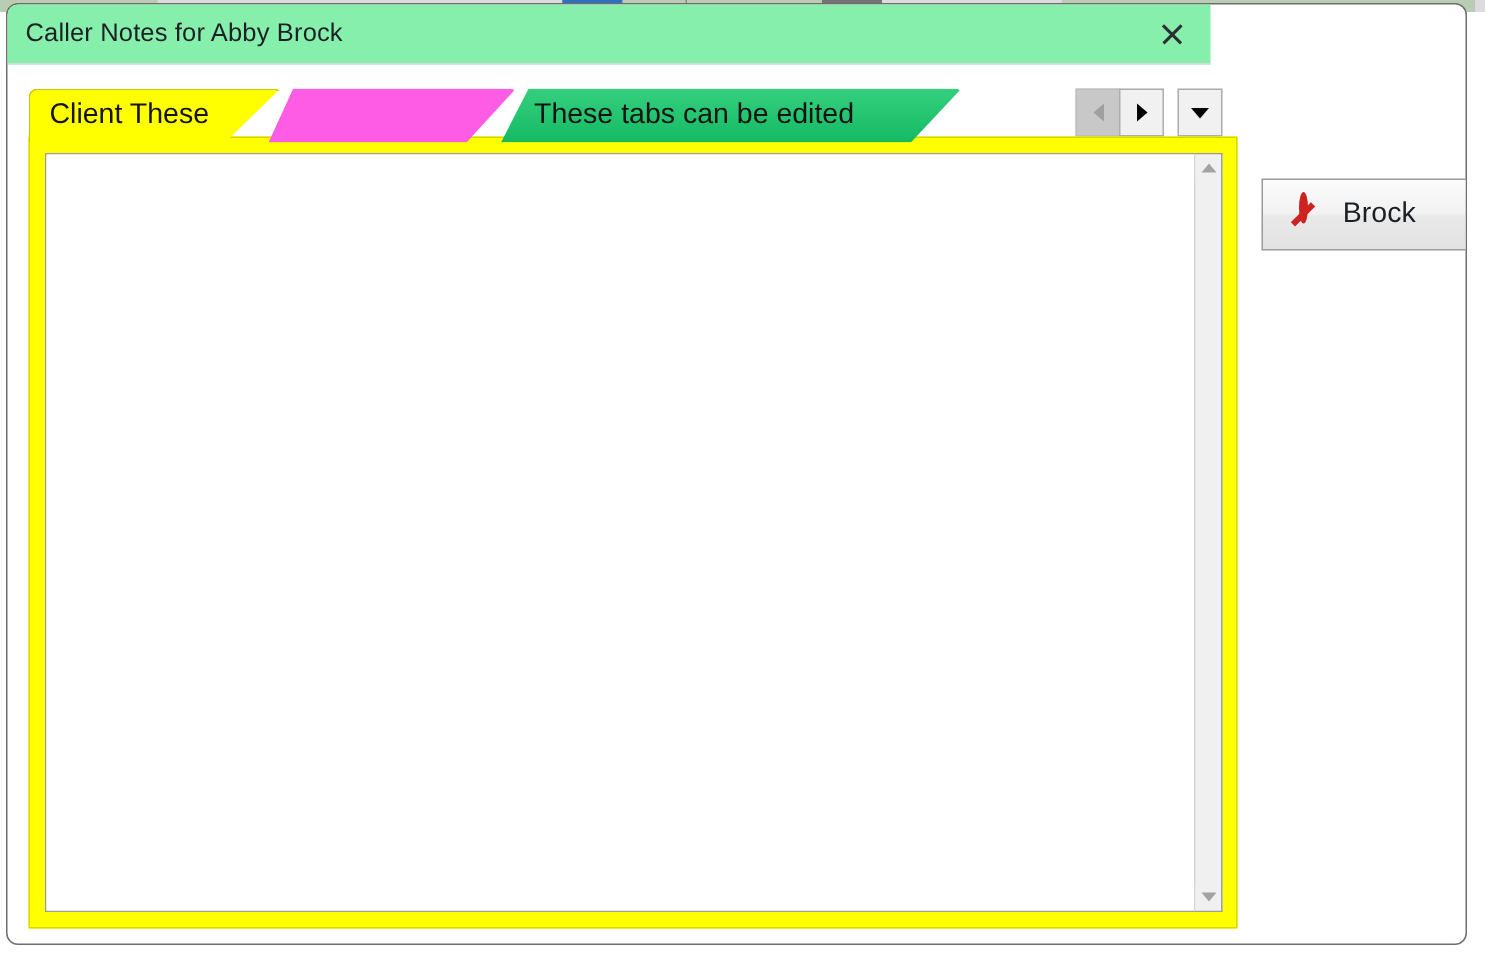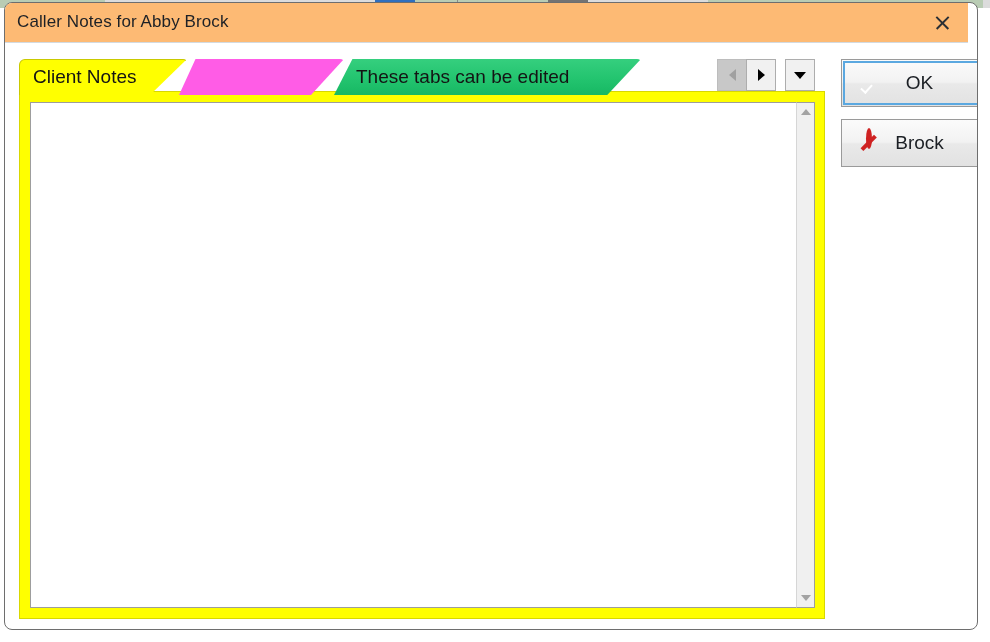--- a/index.html
+++ b/index.html
@@ -45,23 +45,23 @@
     background: #ffffff;
     border: 1px solid #6e6e6e;
     border-radius: 8px;
     box-sizing: border-box;
     overflow: hidden;
   }
 
   .titlebar {
     position: absolute;
     left: 0; top: 0;
-    width: 963px;
+    width: 802px;
     height: 40px;
-    background: #fdba74;
+    background: #86efac;
     border-bottom: 1px solid #d3dae0;
     box-sizing: border-box;
   }
 
   .title-text {
     position: absolute;
     left: 12px;
     top: 9px;
     font-size: 17px;
     color: #1d2126;
@@ -372,21 +372,21 @@
       <div class="title-text">Caller Notes for Abby Brock</div>
       <button class="close-btn" title="Close">
         <span class="close-x"></span>
       </button>
     </div>
 
     <div class="tabstrip">
 
       <div class="tab tab-0">
         <span class="tab-shape"></span>
-        <span class="tab-label">Client Notes</span>
+        <span class="tab-label">Client These</span>
       </div>
 
       <div class="tab tab-1">
         <span class="tab-shape"></span>
       </div>
 
       <div class="tab tab-2">
         <span class="tab-shape"></span>
         <span class="tab-label">These tabs can be edited</span>
       </div>
@@ -411,26 +411,20 @@
           <div class="sbtn" title="Scroll up">
             <span class="s-up"></span>
           </div>
           <div class="sbtn" title="Scroll down">
             <span class="s-down"></span>
           </div>
         </div>
       </div>
     </div>
 
-    <button class="actionbtn btn-ok focused">
-      <span class="btn-icon">
-        <span class="ico-check"></span>
-      </span>
-      <span class="btn-text">OK</span>
-    </button>
 
     <button class="actionbtn btn-cancel">
       <span class="btn-icon">
         <span class="ico-deny"></span>
       </span>
       <span class="btn-text">Brock</span>
     </button>
 
   </div>
 </div>

